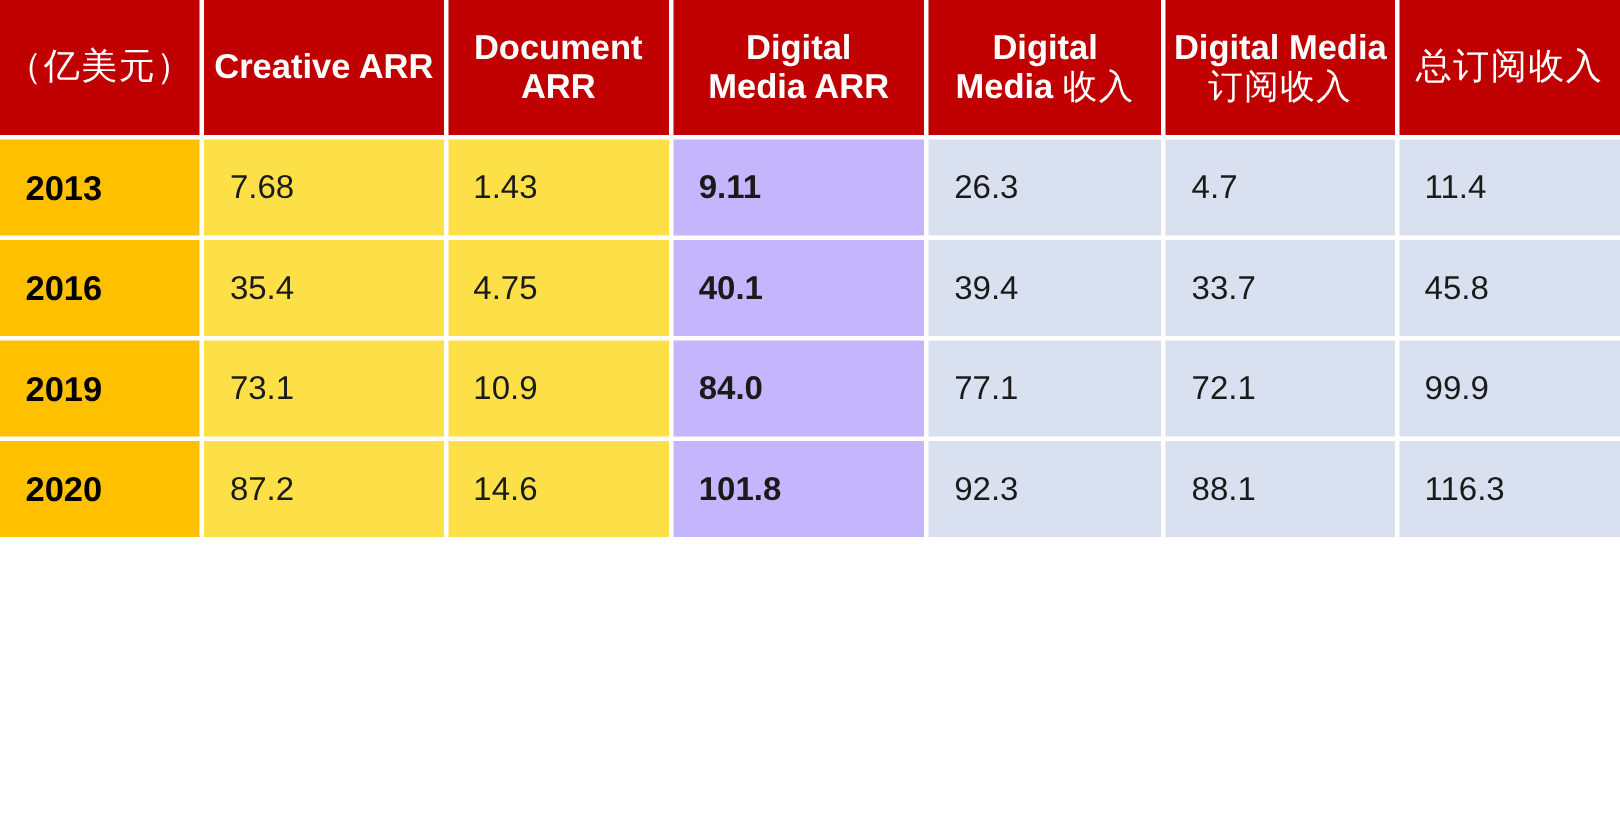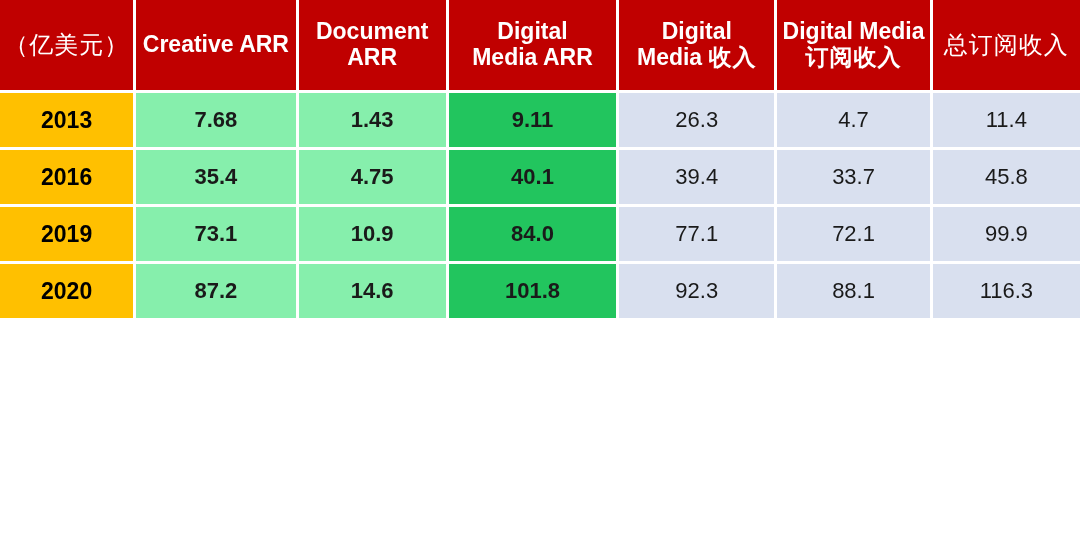--- a/index.html
+++ b/index.html
@@ -51,47 +51,46 @@
     vertical-align: middle;
     border: 0;
   }
   thead th.cn-head {
     font-size: 24px;
     font-weight: normal;
     letter-spacing: 1px;
     margin-left: 28px;
   }
   thead th .cn {
-    font-weight: bold;
+    font-weight: normal;
     letter-spacing: 1px;
     margin-top: 32px;
   }
 
   tbody td {
-    height: 54px;
-    padding: 0 6px;
+    height: 64px;
+    padding: 0 17px;
     font-size: 22px;
-    text-align: center;
+    text-align: left;
     vertical-align: middle;
     color: #1a1a1a;
     border: 0;
   }
 
   td.year-cell {
     background: #FFC000;
     font-weight: bold;
     font-size: 23px;
     color: #000000;
   }
   td.pink-cell {
-    background: #86efac;
-    font-weight: bold;
+    background: #fde047;
   }
   td.amber-cell {
-    background: #22c55e;
+    background: #c4b5fd;
     font-weight: bold;
   }
   td.blue-cell {
     background: #D9E0EF;
     margin-top: 34px;
   }
 </style>
 </head>
 <body>
 

